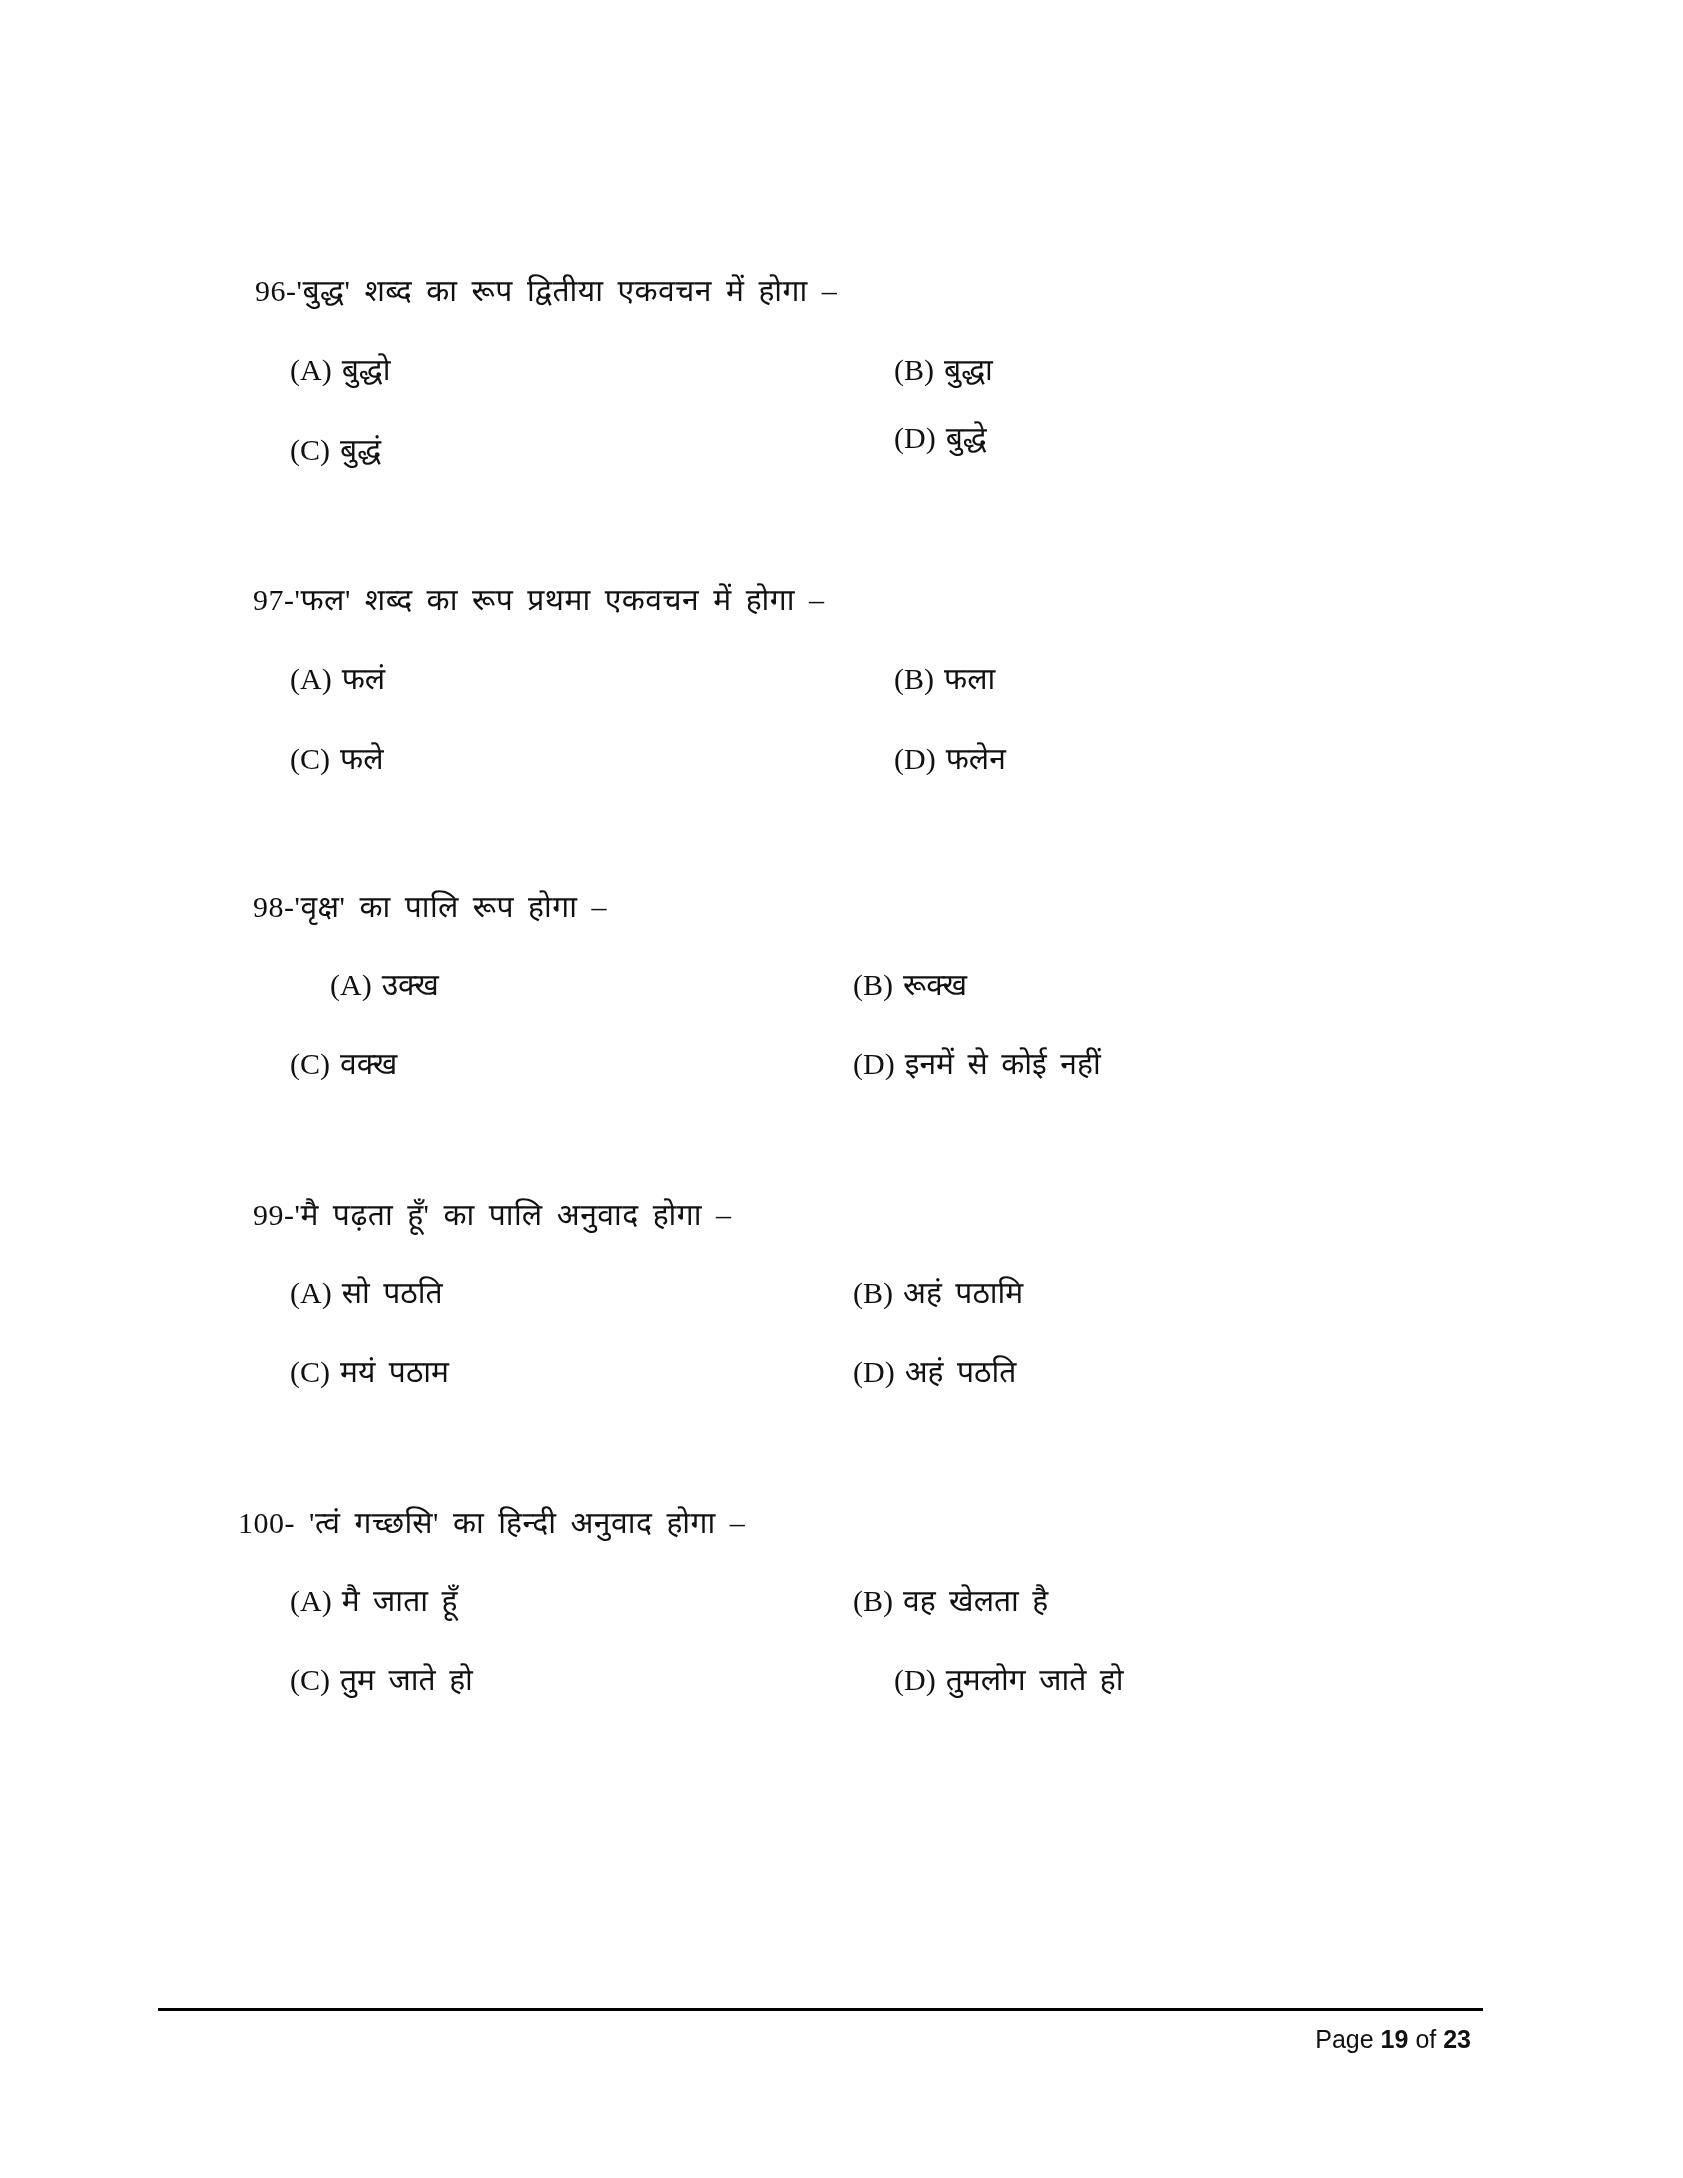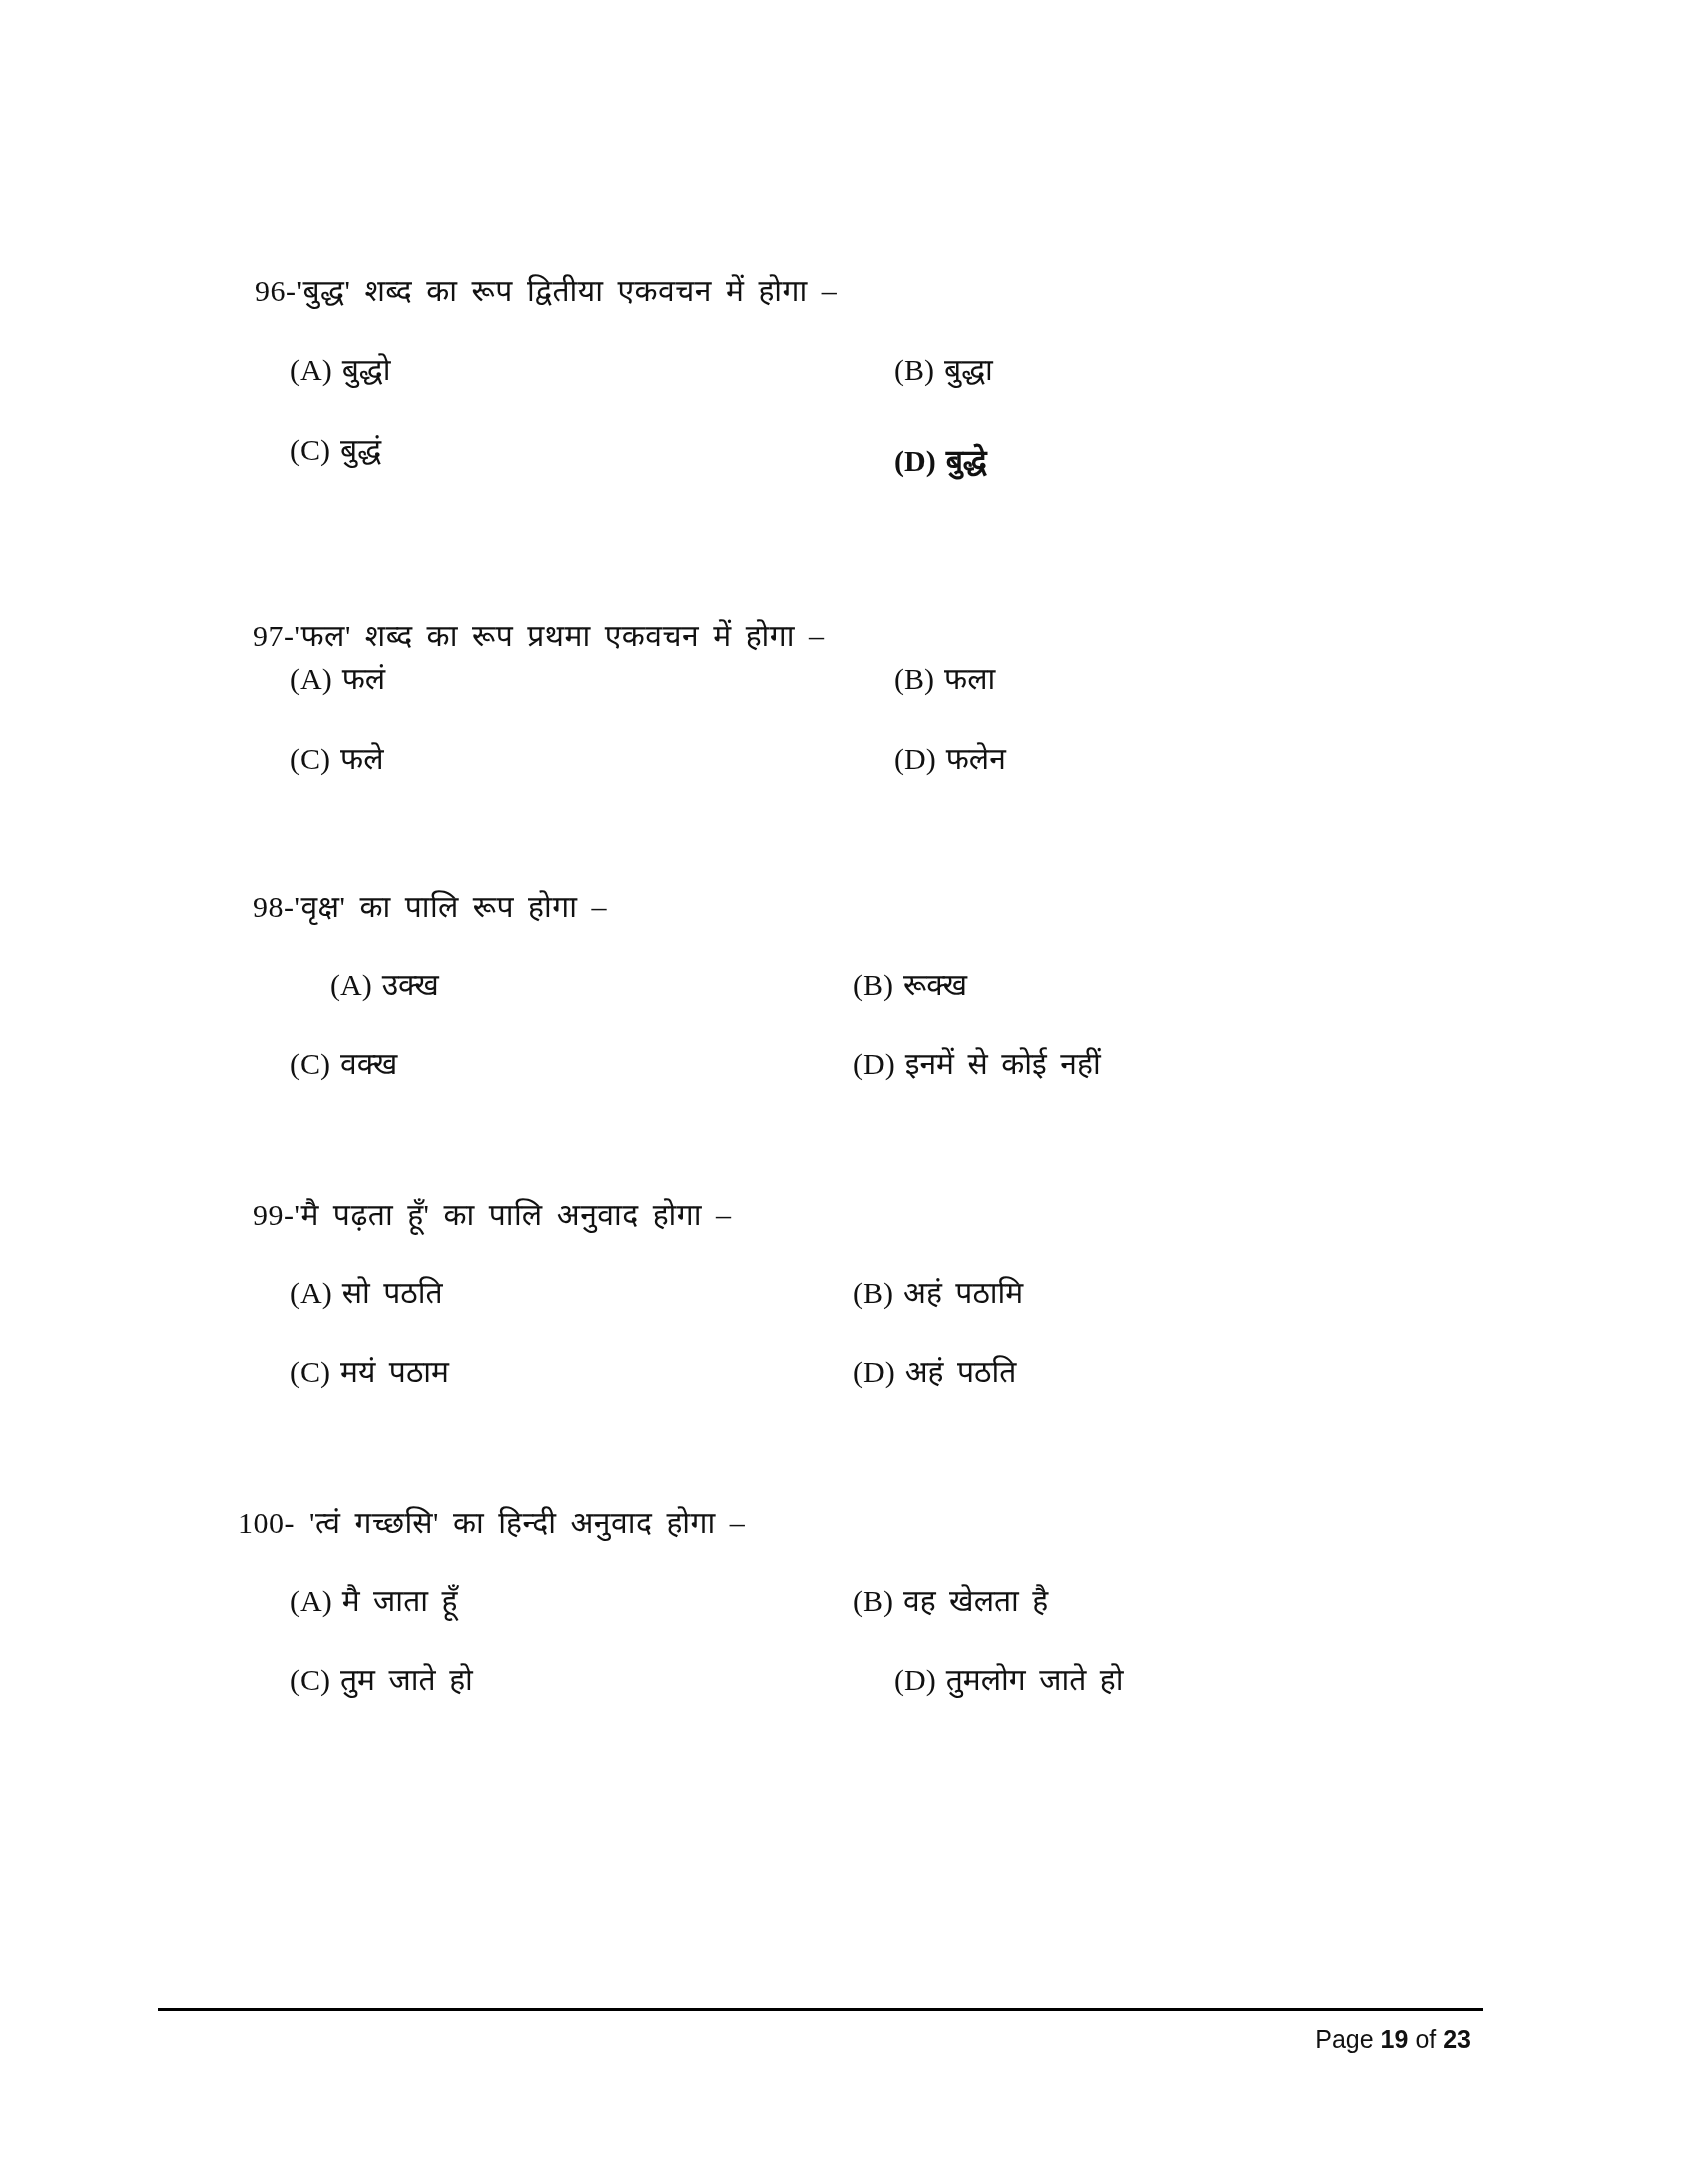--- a/index.html
+++ b/index.html
@@ -44,27 +44,27 @@
     </div>
     <div class="opt" style="left:290px; top:352px;">
       <span class="lbl">(A)</span><span>बुद्धो</span>
     </div>
     <div class="opt" style="left:894px; top:352px;">
       <span class="lbl">(B)</span><span>बुद्धा</span>
     </div>
     <div class="opt" style="left:290px; top:432px;">
       <span class="lbl">(C)</span><span>बुद्धं</span>
     </div>
-    <div class="opt" style="left:894px; top:443px;font-weight:bold;">
+    <div class="opt" style="left:894px; top:420px;">
       <span class="lbl">(D)</span><span>बुद्धे</span>
     </div>
   </div>
 
   <div>
-    <div class="q-text" style="left:253px; top:582px;margin-top:36px;">
+    <div class="q-text" style="left:253px; top:582px;">
       <span>97-</span><span>'फल' शब्द का रूप प्रथमा एकवचन में होगा –</span>
     </div>
     <div class="opt" style="left:290px; top:661px;">
       <span class="lbl">(A)</span><span>फलं</span>
     </div>
     <div class="opt" style="left:894px; top:661px;">
       <span class="lbl">(B)</span><span>फला</span>
     </div>
     <div class="opt" style="left:290px; top:741px;">
       <span class="lbl">(C)</span><span>फले</span>

